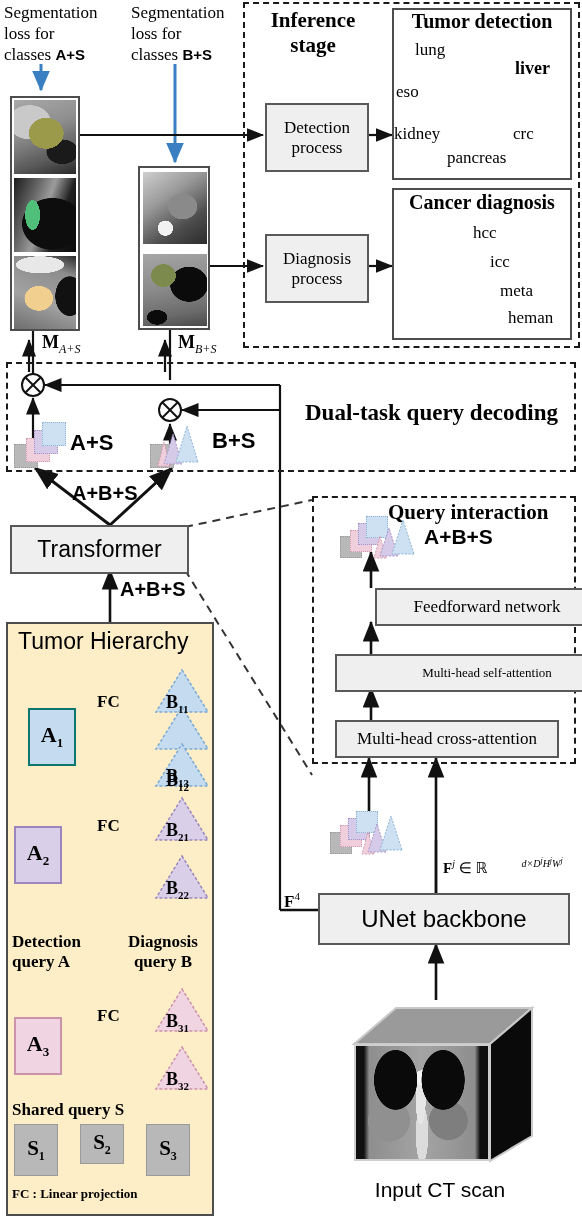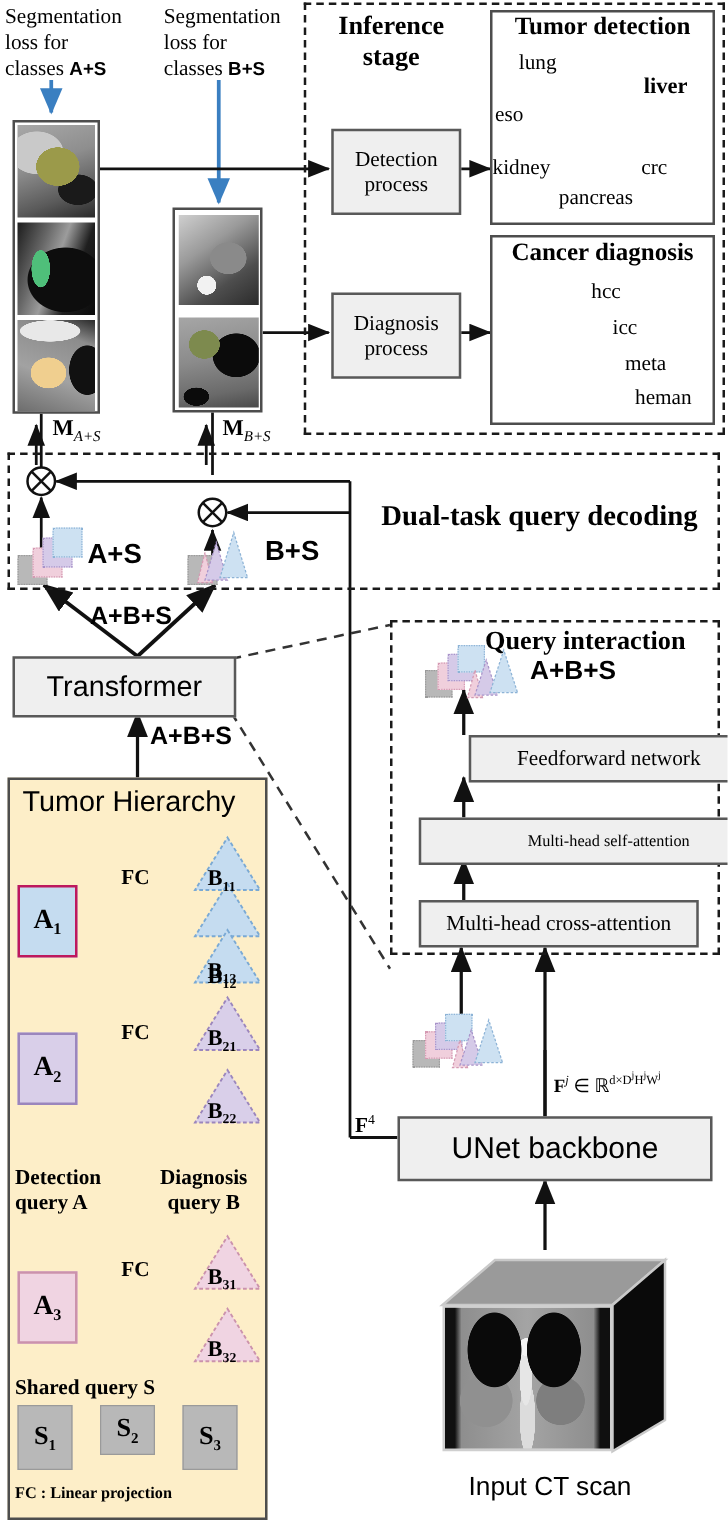--- a/index.html
+++ b/index.html
@@ -355,21 +355,21 @@
 <div class="abs procbox sans" style="left:318px;top:893px;width:248px;height:48px;font-size:24px;font-family:'Liberation Sans',sans-serif;">
   <span>UNet backbone</span>
 </div>
 
 <div class="abs serif" style="left:284px;top:890px;font-size:17px;">
   <span class="bold">F</span><sup style="font-size:11px;">4</sup>
 </div>
 
 <div class="abs serif nowrap" style="left:443px;top:856px;font-size:15px;">
   <span class="bold">F</span><sup style="font-size:10px;font-style:italic;">j</sup>
-  <span>∈ ℝ</span><sup style="font-size:10px;"><span>d×D</span><sup style="font-size:8px;">j</sup><span>H</span><sup style="font-size:8px;">j</sup><span>W</span><sup style="font-size:8px;">j</sup></sup>
+  <span>∈ ℝ</span><sup style="font-size:10px;font-style:italic;margin-left:34px;"><span>d×D</span><sup style="font-size:8px;">j</sup><span>H</span><sup style="font-size:8px;">j</sup><span>W</span><sup style="font-size:8px;">j</sup></sup>
 </div>
 
 <div class="abs" style="left:342px;top:996px;width:196px;height:175px;">
   <svg width="196" height="175" style="position:absolute;left:0;top:0;overflow:visible;">
     <polygon points="12,48 54,12 190,12 148,48" fill="#9a9a9a" stroke="#c9c9c9" stroke-width="2"></polygon>
     <polygon points="148,48 190,12 190,140 148,165" fill="#0a0a0a" stroke="#c9c9c9" stroke-width="2"></polygon>
   </svg>
   <div class="abs" style="left:12px;top:48px;width:136px;height:117px;border:2px solid #cfcfcf;box-sizing:border-box;overflow:hidden;
         background:
           radial-gradient(ellipse 26px 36px at 30% 30%, #0a0a0a 0 82%, rgba(0,0,0,0) 84%),
@@ -379,21 +379,21 @@
           radial-gradient(ellipse 26px 26px at 25% 66%, #909090 0 80%, rgba(0,0,0,0) 82%),
           radial-gradient(ellipse 24px 24px at 70% 66%, #7e7e7e 0 80%, rgba(0,0,0,0) 82%),
           radial-gradient(ellipse 9px 42px at 50% 78%, #dcdcdc 0 68%, rgba(0,0,0,0) 70%),
           linear-gradient(to right, #101010 0 6%, #8e8e8e 10%, #a4a4a4 50%, #8e8e8e 90%, #101010 94% 100%);"></div>
 </div>
 <div class="abs sans" style="left:342px;top:1178px;width:196px;text-align:center;font-size:21px;">Input CT scan</div>
 
 <div class="abs" id="hier" style="left:6px;top:622px;width:208px;height:594px;"></div>
 <div class="abs sans" style="left:18px;top:628px;font-size:23px;">Tumor Hierarchy</div>
 
-<div class="abs hbox" style="left:14px;top:708px;width:48px;height:58px;background:#c5dcf0;border:2px solid #be185d;font-size:22px;">
+<div class="abs hbox" style="left:28px;top:708px;width:48px;height:58px;background:#c5dcf0;border:2px solid #0f766e;font-size:22px;">
   <span><span>A</span><sub style="font-size:13px;">1</sub></span>
 </div>
 <div class="abs hbox" style="left:14px;top:826px;width:48px;height:58px;background:#d9cfe9;border:2px solid #9b86bd;font-size:22px;">
   <span><span>A</span><sub style="font-size:13px;">2</sub></span>
 </div>
 <div class="abs hbox" style="left:14px;top:1017px;width:48px;height:58px;background:#f0d4e2;border:2px solid #cb92ac;font-size:22px;">
   <span><span>A</span><sub style="font-size:13px;">3</sub></span>
 </div>
 
 <svg class="abs" style="left:156px;top:666px;width:56px;height:430px;overflow:visible;">

